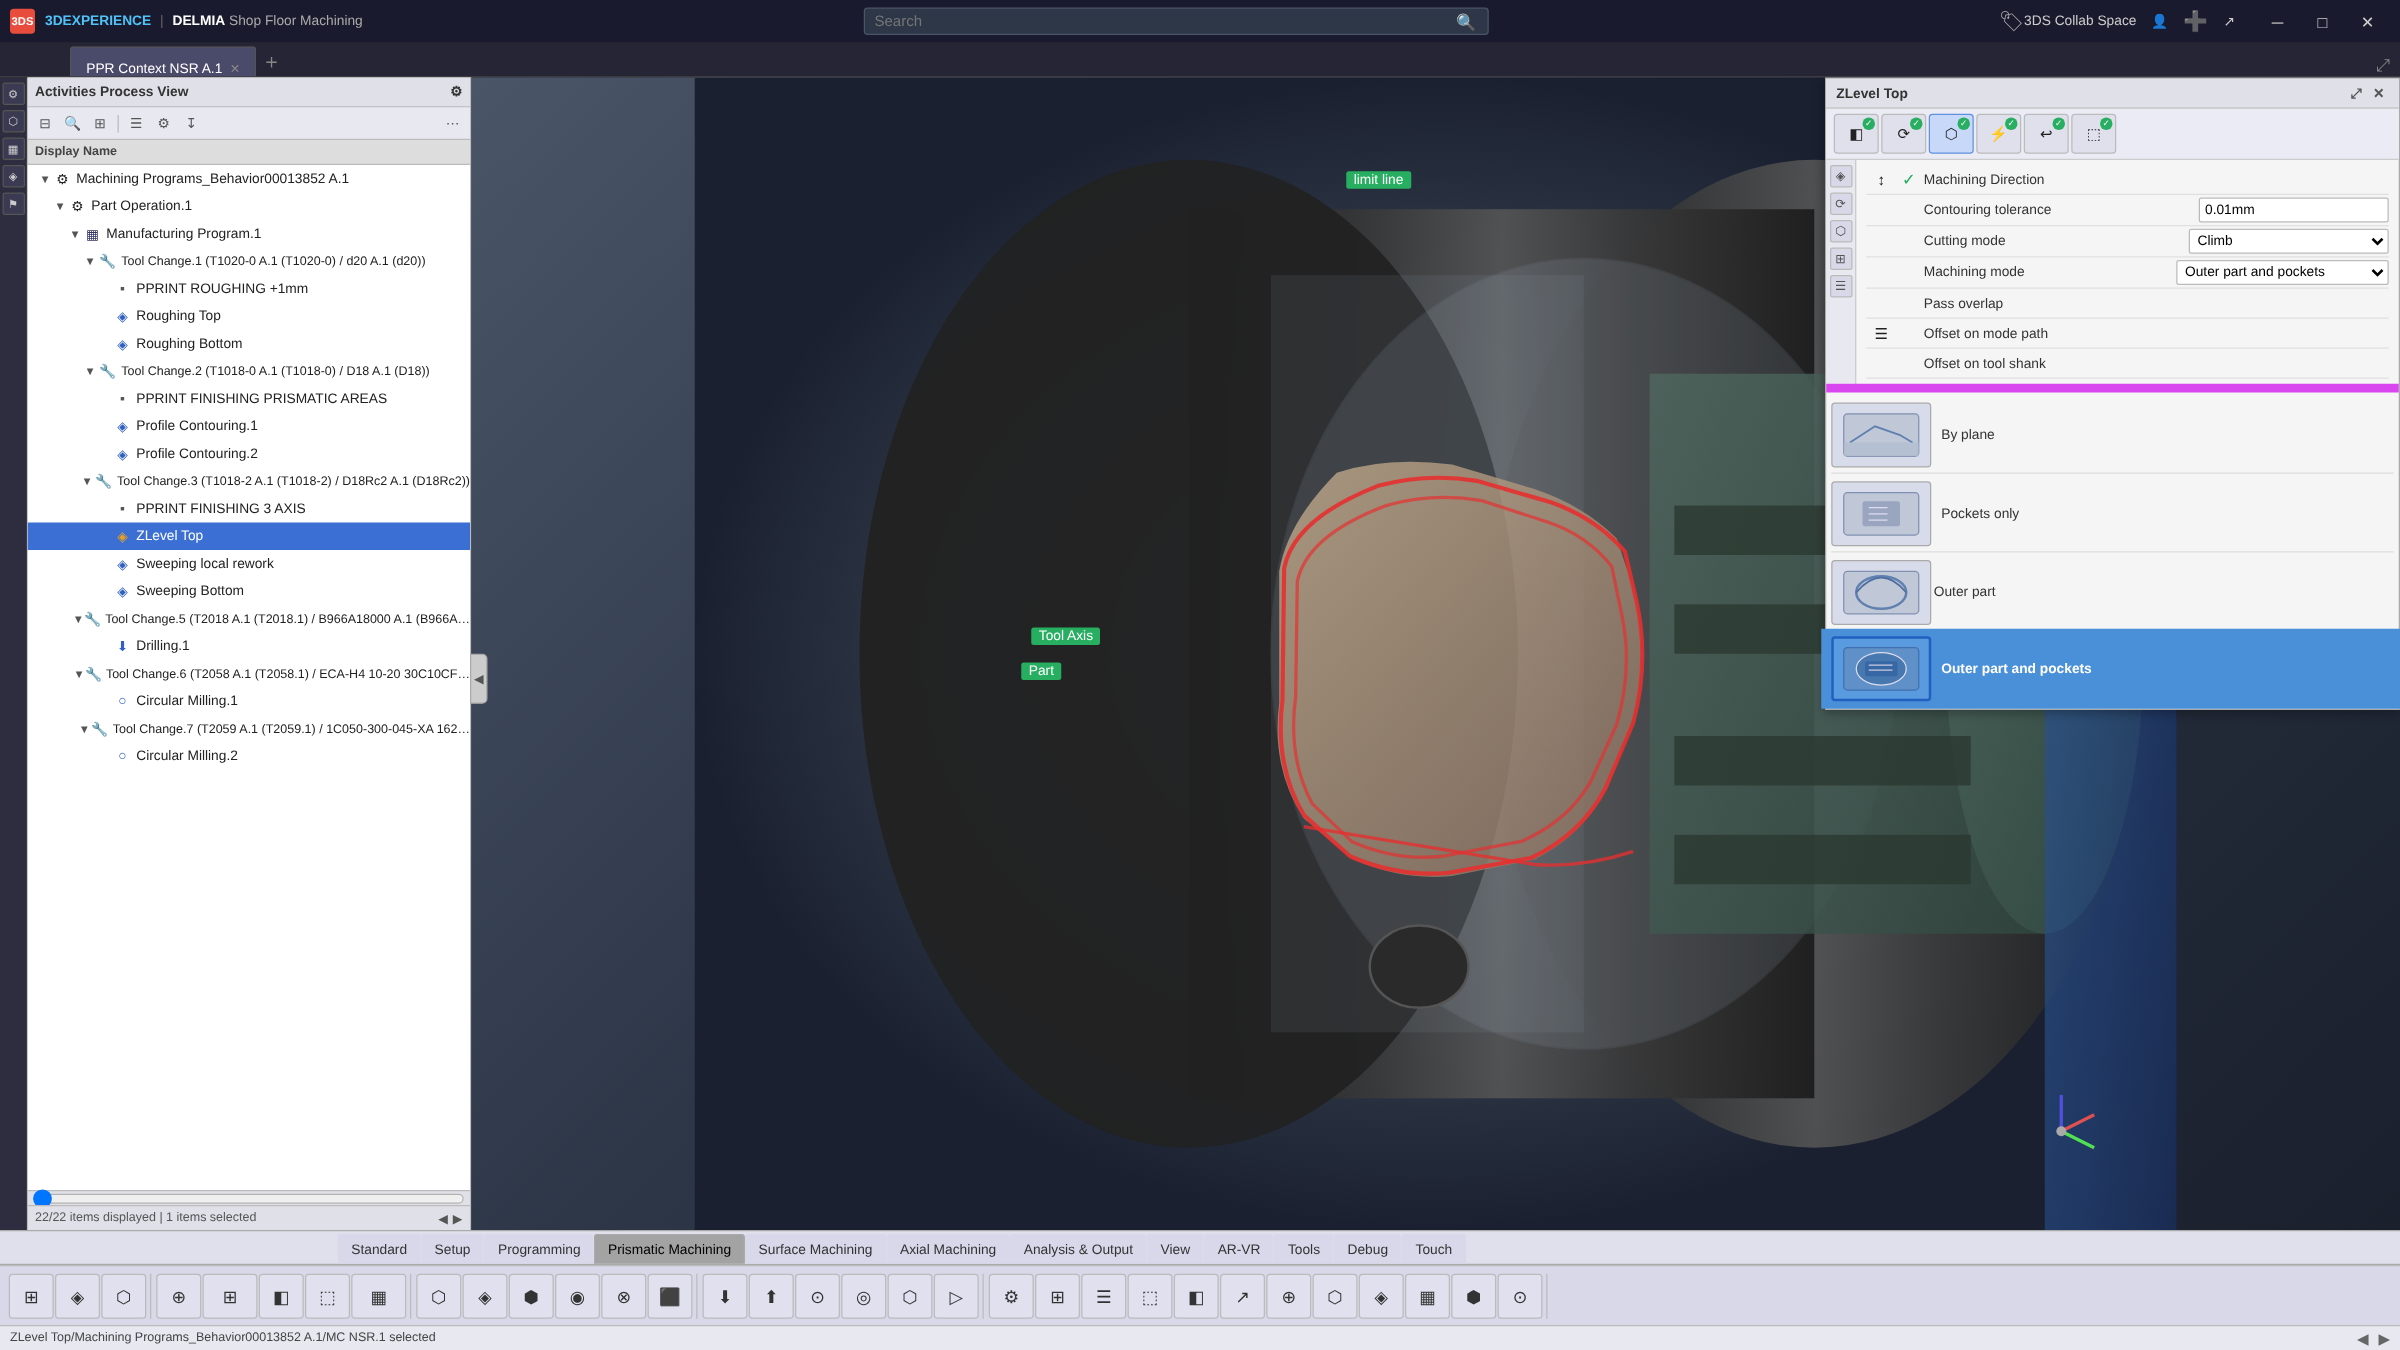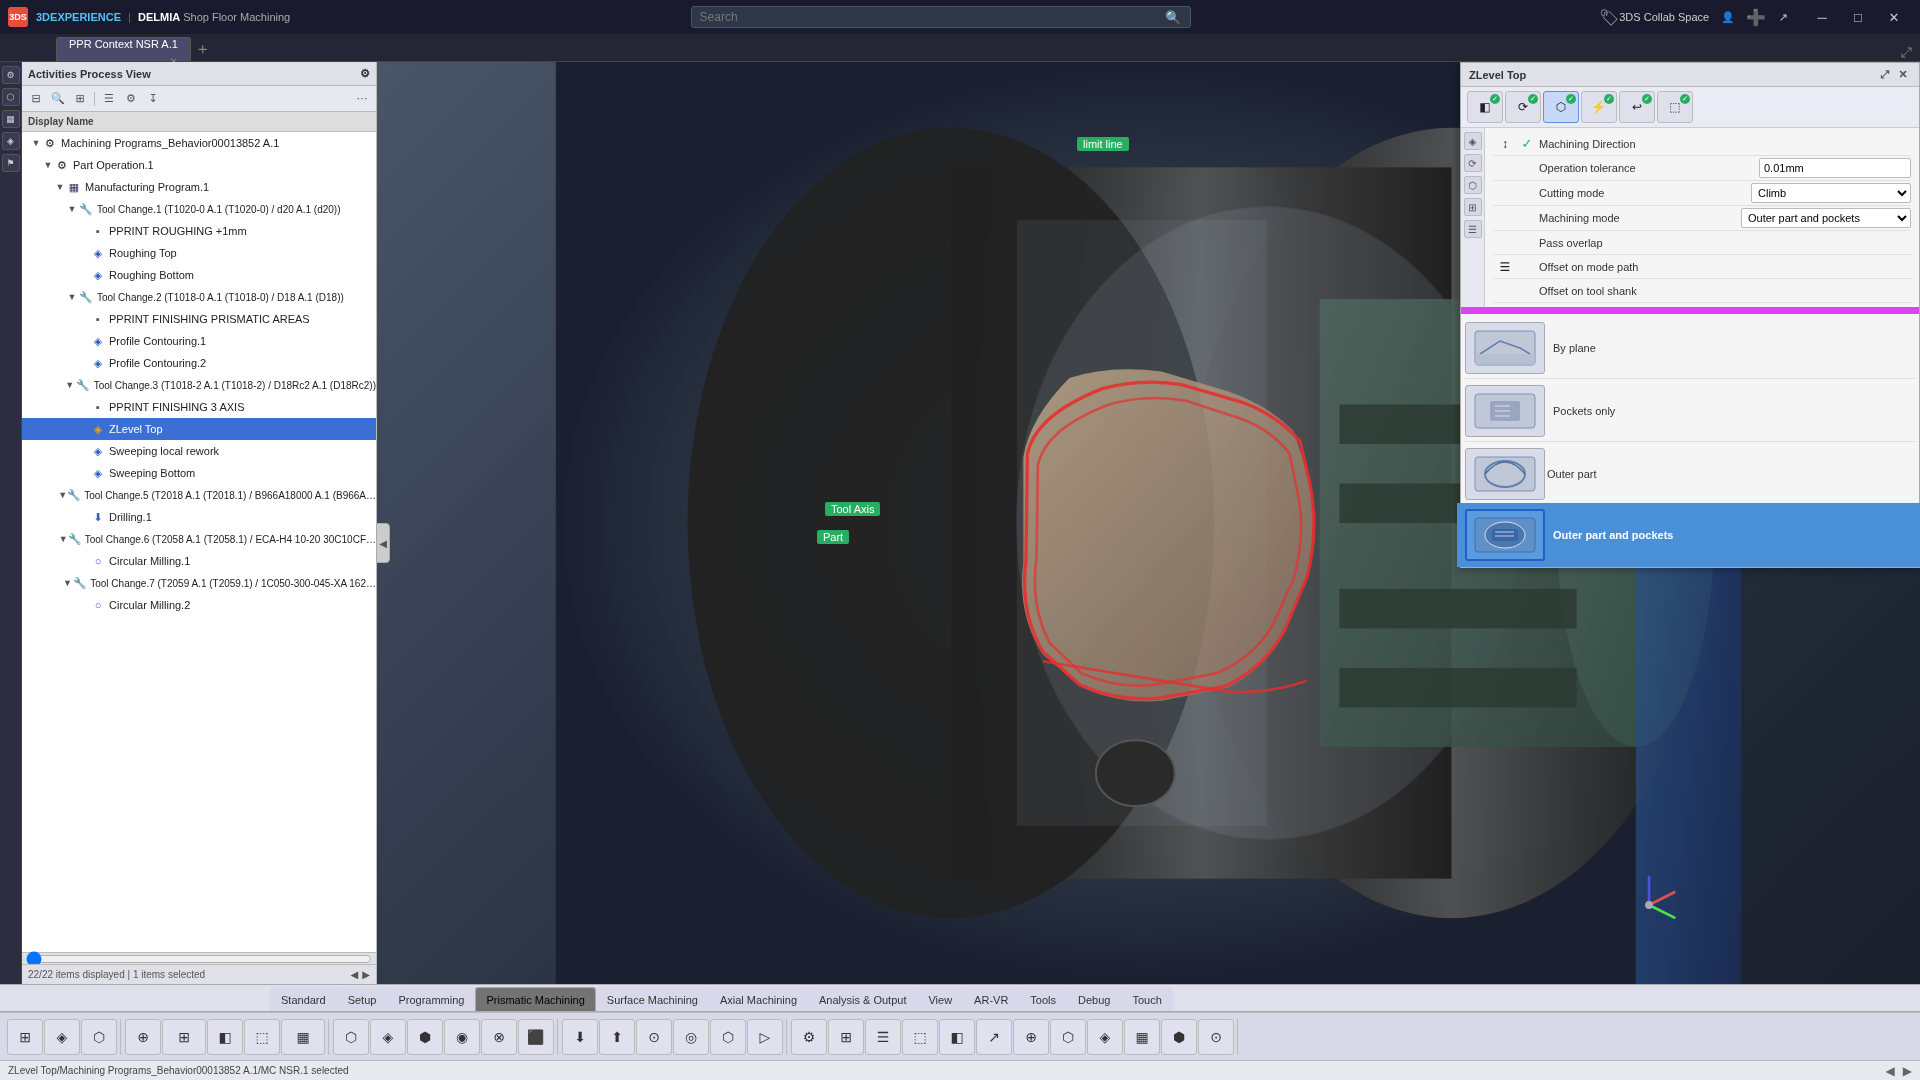--- a/index.html
+++ b/index.html
@@ -63,21 +63,20 @@
       border: 1px solid #555;
       border-bottom: none;
       padding: 0 12px;
       display: flex;
       align-items: flex-end;
       gap: 6px;
       font-size: 11px;
       color: #ddd;
       cursor: pointer;
       border-radius: 3px 3px 0 0;
-      flex-direction: column;
     }
     #tabbar .tab.active { background: #4a4a6a; color: #fff; }
     #tabbar .tab .close-tab { color: #888; font-size: 10px; cursor: pointer; }
     #tabbar .add-tab { width: 24px; height: 24px; display: flex; align-items: center; justify-content: center; color: #888; cursor: pointer; font-size: 16px; }
     #tabbar .expand-icon { margin-left: auto; margin-right: 8px; color: #888; cursor: pointer; }
 
     
     #main-layout {
       display: flex;
       height: calc(1080px - 32px - 28px - 38px - 60px);
@@ -341,21 +340,21 @@
       display: flex;
       align-items: center;
       font-size: 11px;
       color: #333;
       cursor: pointer;
       border: 1px solid transparent;
       border-bottom: none;
       border-radius: 3px 3px 0 0;
       background: #d8d8ea;
     }
-    #bottom-tabs .btab.active { background: #737373; border-color: #aaa; color: #000; }
+    #bottom-tabs .btab.active { background: #a3a3a3; border-color: #aaa; color: #000; }
 
     
     #bottom-toolbar {
       height: 48px;
       background: #d8d8e8;
       display: flex;
       align-items: center;
       padding: 0 4px;
       gap: 1px;
       border-top: 1px solid #bbb;
@@ -770,21 +769,21 @@
 
           <div class="form-row">
             <div class="row-icon">↕</div>
             <div class="row-check">✓</div>
             <div class="row-label">Machining Direction</div>
           </div>
 
           <div class="form-row">
             <div class="row-icon"></div>
             <div style="width:20px;"></div>
-            <div class="row-label">Operation tolerance</div>
+            <div class="row-label">Contouring tolerance</div>
             <input class="row-input" type="text" value="0.01mm" style="">
           </div>
 
           <div class="form-row">
             <div class="row-icon"></div>
             <div style="width:20px;"></div>
             <div class="row-label">Cutting mode</div>
             <select class="row-select">
               <option>Climb</option>
               <option>Conventional</option>

